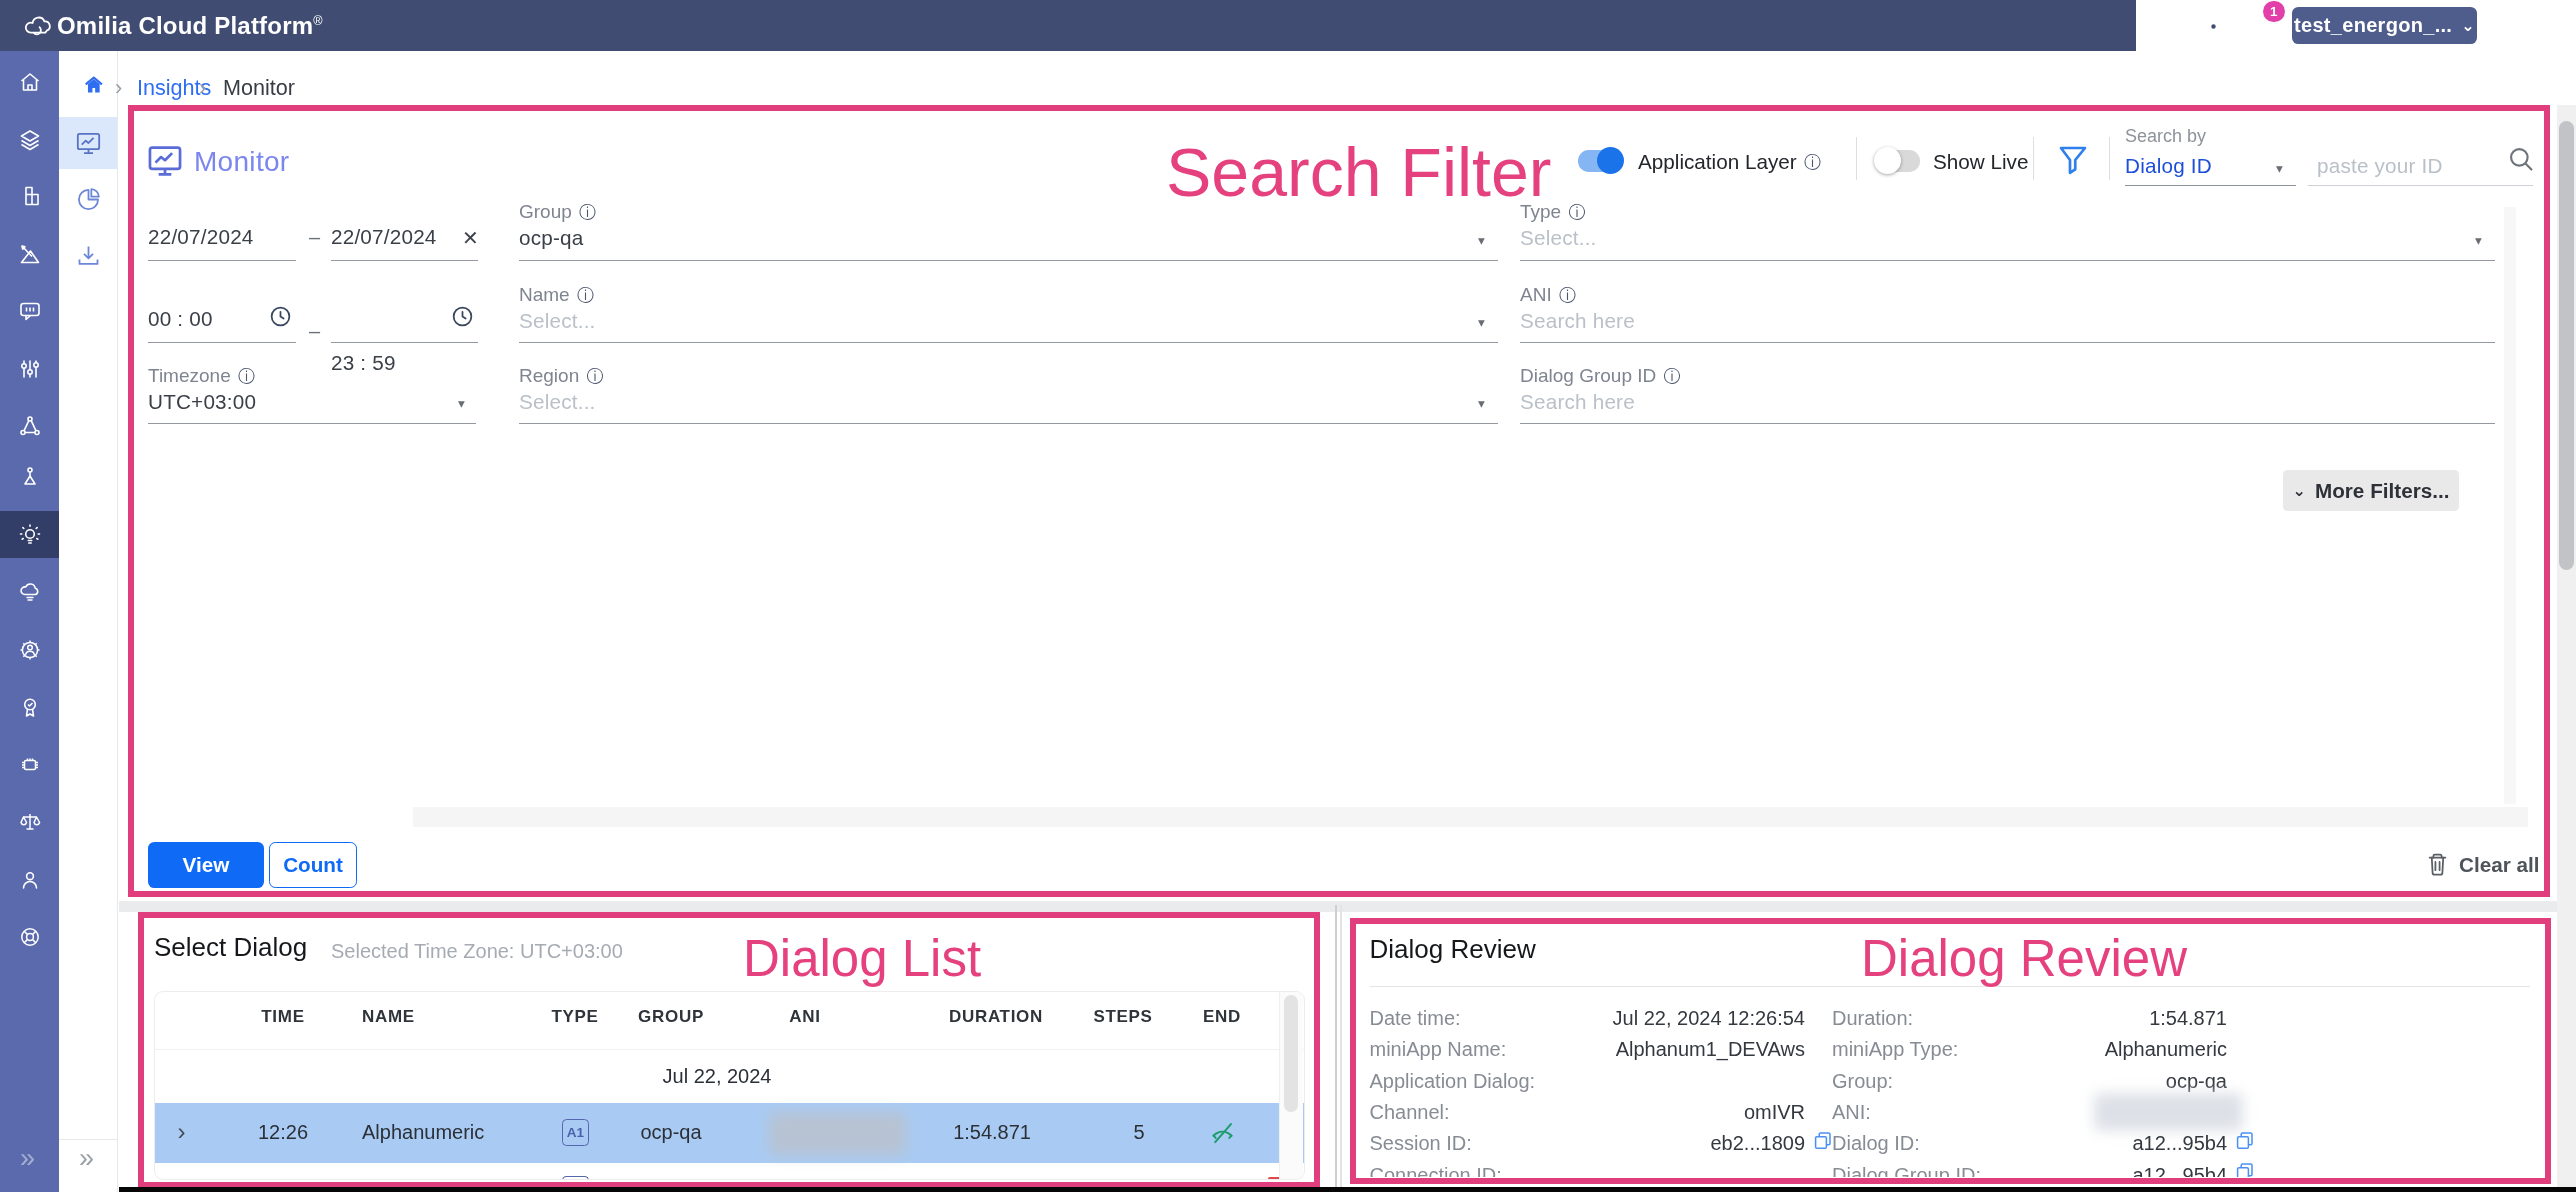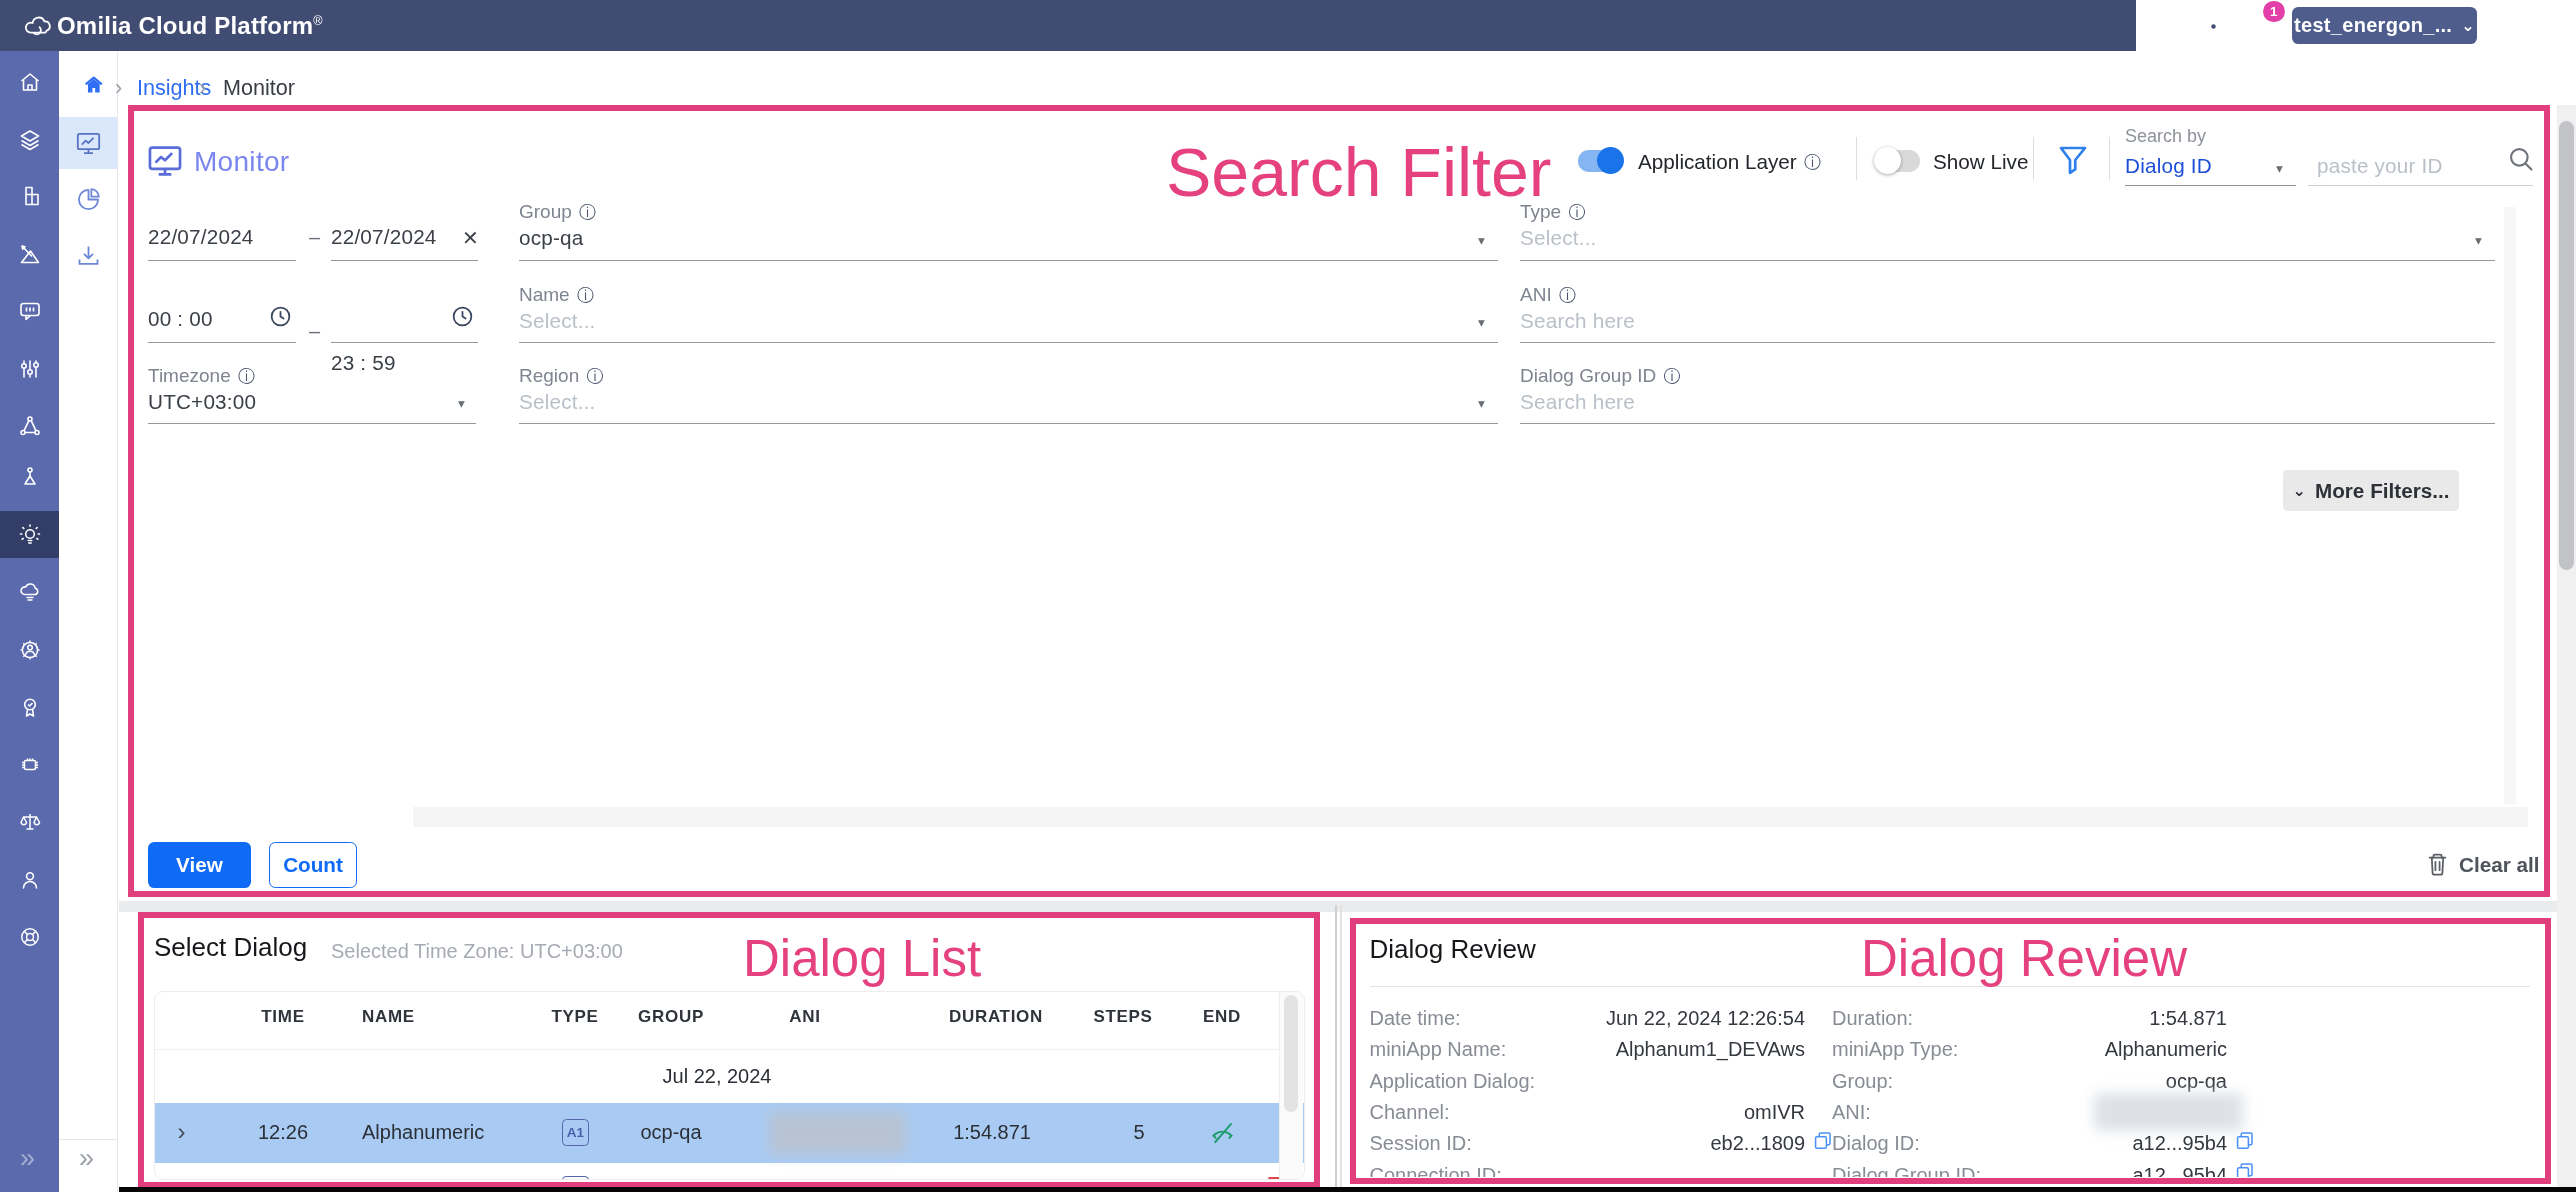--- a/index.html
+++ b/index.html
@@ -395,21 +395,21 @@
   <div class="uline" style="left:1520px;top:423px;width:975px;"></div>
 
   <div class="btn" style="left:2283px;top:470px;width:176px;height:41px;background:#e9e9ea;color:#2e3238;gap:9px;border-radius:4.5px;">
     <span style="font-size:16px;">⌄</span>
     <span>More Filters...</span>
   </div>
 
   <div class="abs" style="left:413px;top:807px;width:2115px;height:20px;background:#f5f5f6;"></div>
   <div class="abs" style="left:2504px;top:207px;width:11.7px;height:597px;background:#f7f7f8;"></div>
 
-  <div class="btn" style="left:148px;top:842px;width:103px;height:46px;background:#0f6bf5;color:#fff;">View</div>
+  <div class="btn" style="left:148px;top:842px;width:116px;height:46px;background:#0f6bf5;color:#fff;">View</div>
   <div class="btn" style="left:269px;top:842px;width:88px;height:46px;background:#fff;border:1.8px solid #0f6bf5;color:#0f6bf5;">Count</div>
   <span class="abs" style="left:2425px;top:850px;">
     <svg width="25" height="29" viewBox="0 0 24 26" fill="none" stroke="#5a5f66" stroke-width="1.7" stroke-linecap="round">
         <path d="M4.5 6.5h15"></path>
         <path d="M8 6.5V5a1.5 1.5 0 0 1 1.5-1.5h5A1.5 1.5 0 0 1 16 5v1.5"></path>
         <path d="M6.5 6.5 7.3 21a1.8 1.8 0 0 0 1.8 1.7h5.8a1.8 1.8 0 0 0 1.8-1.7L17.5 6.5"></path>
         <path d="M10 10.5v8M14 10.5v8"></path>
       </svg>
   </span>
   <span class="abs" style="left:2459px;top:853px;font-size:20.7px;font-weight:700;color:#4f545b;">Clear all</span>
@@ -460,21 +460,21 @@
     <div class="abs" style="left:1124px;top:0;width:23.4px;height:187px;background:#fbfbfb;border-left:0.9px solid #efefef;">
       <div class="abs" style="left:3.6px;top:2.7px;width:14.4px;height:117px;background:#e3e3e3;border-radius:7.2px;"></div>
     </div>
   </div>
 
   <div id="review">
     <span class="abs" style="left:13.5px;top:10px;font-size:26px;font-weight:500;color:#15171a;">Dialog Review</span>
     <div class="abs" style="left:13.5px;top:62px;width:1160px;height:0.9px;background:#e4e4e4;"></div>
 
     <span class="rlabel" style="left:13.5px;top:83px;">Date time:</span>
-    <span class="rvalue" style="left:108px;top:83px;width:341px;">Jun 22, 2024 12:26:54</span>
+    <span class="rvalue" style="left:108px;top:83px;width:341px;">Jul 22, 2024 12:26:54</span>
     <span class="rlabel" style="left:476px;top:83px;">Duration:</span>
     <span class="rvalue" style="left:566px;top:83px;width:305px;">1:54.871</span>
 
     <span class="rlabel" style="left:13.5px;top:114px;">miniApp Name:</span>
     <span class="rvalue" style="left:108px;top:114px;width:341px;">Alphanum1_DEVAws</span>
     <span class="rlabel" style="left:476px;top:114px;">miniApp Type:</span>
     <span class="rvalue" style="left:566px;top:114px;width:305px;">Alphanumeric</span>
 
     <span class="rlabel" style="left:13.5px;top:146px;">Application Dialog:</span>
     <span class="rvalue" style="left:108px;top:146px;width:341px;"></span>

